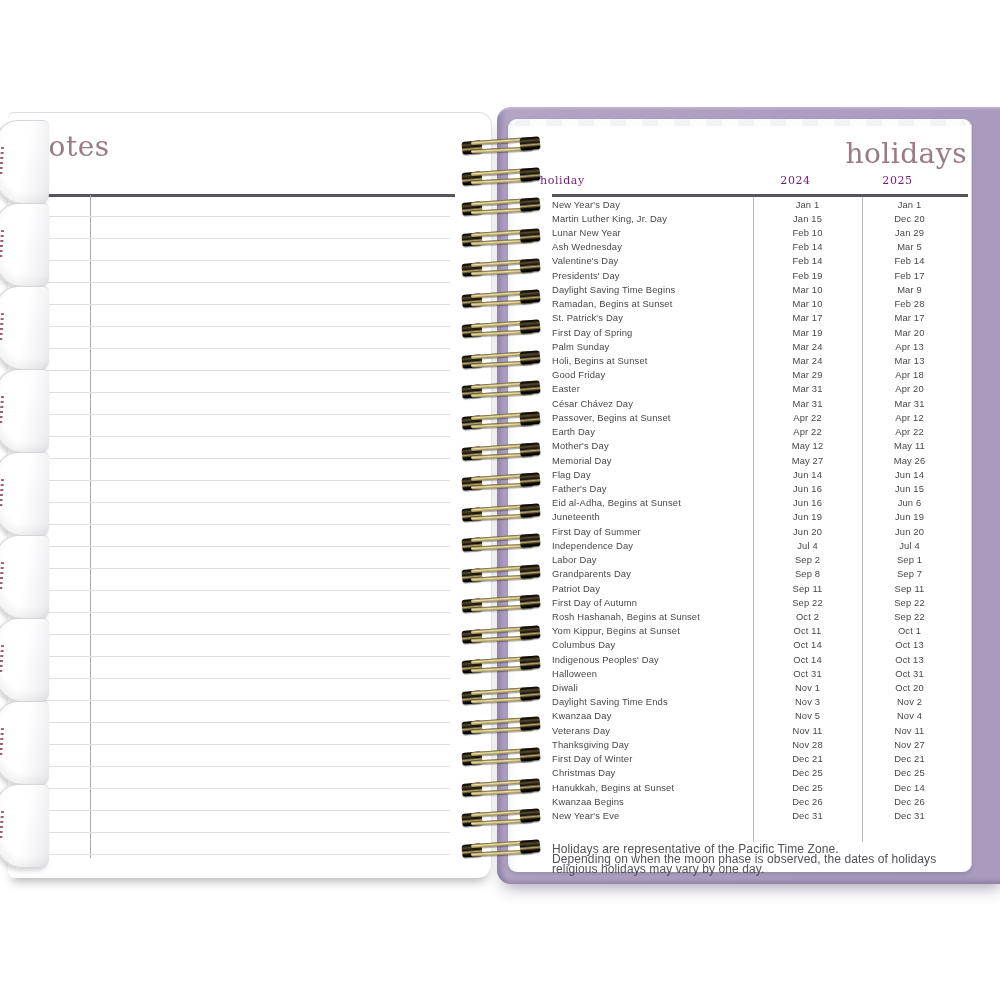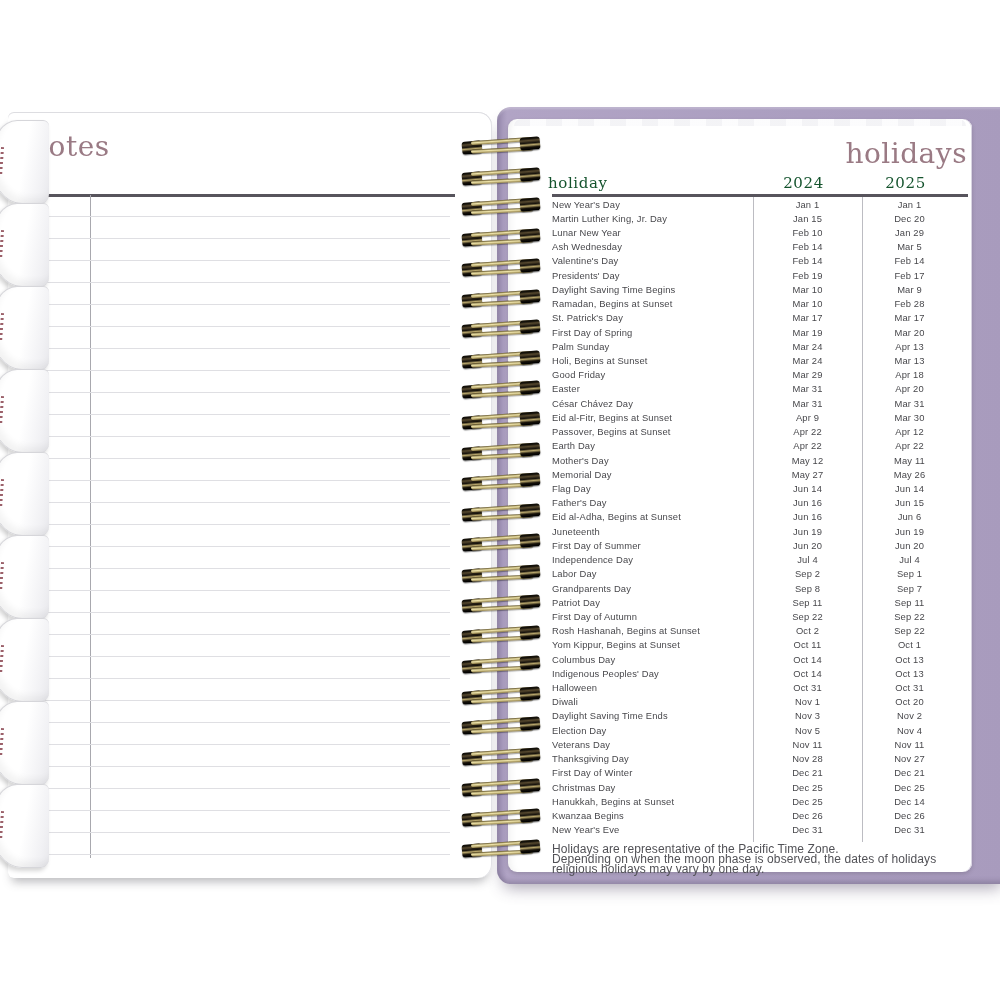--- a/index.html
+++ b/index.html
@@ -18,22 +18,22 @@
               border-radius:9px;z-index:2;
               box-shadow:inset 8px 0 10px -8px rgba(0,0,0,.10), inset -1px 0 0 #d9d4e2, 0 2px 4px rgba(0,0,0,.15);}
   .page-right::before{content:"";position:absolute;top:0;left:6px;right:6px;height:7px;opacity:.55;
               background:repeating-linear-gradient(to right,#eaeaef 0 16px,#f9f9fb 16px 32px);
               border-radius:9px 9px 0 0;}
   .title{font-family:"DejaVu Serif","Liberation Serif",serif;font-size:28px;color:#9a7a84;
          letter-spacing:.5px;margin:0;font-weight:400;}
   .title-holidays{position:absolute;top:18px;right:5px;margin-left:42px;}
   .title-notes{position:absolute;top:18px;left:22px;}
 
-  .thead{position:absolute;top:55px;left:40px;width:405px;height:20px;
-         font-family:"DejaVu Serif","Liberation Serif",serif;color:#14532d;font-size:15px;letter-spacing:.6px;}
+  .thead{position:absolute;top:55px;left:32px;width:405px;height:20px;
+         font-family:"DejaVu Serif","Liberation Serif",serif;color:#701a75;font-size:11px;letter-spacing:.6px;}
   .th-holiday{position:absolute;left:0;top:0;}
   .th-2024{position:absolute;left:201px;width:109px;text-align:center;top:0;}
   .th-2025{position:absolute;left:310px;width:95px;text-align:center;top:0;}
 
   .header-rule{position:absolute;top:75px;left:44px;width:416px;height:2.5px;background:#57545c;}
   .vline{position:absolute;top:78px;height:645px;width:1px;background:#bcbcc2;}
   .vline-1{left:245px;}
   .vline-2{left:354px;}
 
   .rows{position:absolute;top:78.5px;left:44px;width:405px;}
@@ -168,25 +168,20 @@
           <div class="c name">Easter</div>
           <div class="c date">Mar 31</div>
           <div class="c date">Apr 20</div>
         </div>
         <div class="trow">
           <div class="c name">César Chávez Day</div>
           <div class="c date">Mar 31</div>
           <div class="c date">Mar 31</div>
         </div>
         <div class="trow">
-          <div class="c name">Eid al-Fitr, Begins at Sunset</div>
-          <div class="c date">Apr 9</div>
-          <div class="c date">Mar 30</div>
-        </div>
-        <div class="trow">
           <div class="c name">Passover, Begins at Sunset</div>
           <div class="c date">Apr 22</div>
           <div class="c date">Apr 12</div>
         </div>
         <div class="trow">
           <div class="c name">Earth Day</div>
           <div class="c date">Apr 22</div>
           <div class="c date">Apr 22</div>
         </div>
         <div class="trow">
@@ -278,21 +273,21 @@
           <div class="c name">Diwali</div>
           <div class="c date">Nov 1</div>
           <div class="c date">Oct 20</div>
         </div>
         <div class="trow">
           <div class="c name">Daylight Saving Time Ends</div>
           <div class="c date">Nov 3</div>
           <div class="c date">Nov 2</div>
         </div>
         <div class="trow">
-          <div class="c name">Election Day</div>
+          <div class="c name">Kwanzaa Day</div>
           <div class="c date">Nov 5</div>
           <div class="c date">Nov 4</div>
         </div>
         <div class="trow">
           <div class="c name">Veterans Day</div>
           <div class="c date">Nov 11</div>
           <div class="c date">Nov 11</div>
         </div>
         <div class="trow">
           <div class="c name">Thanksgiving Day</div>

